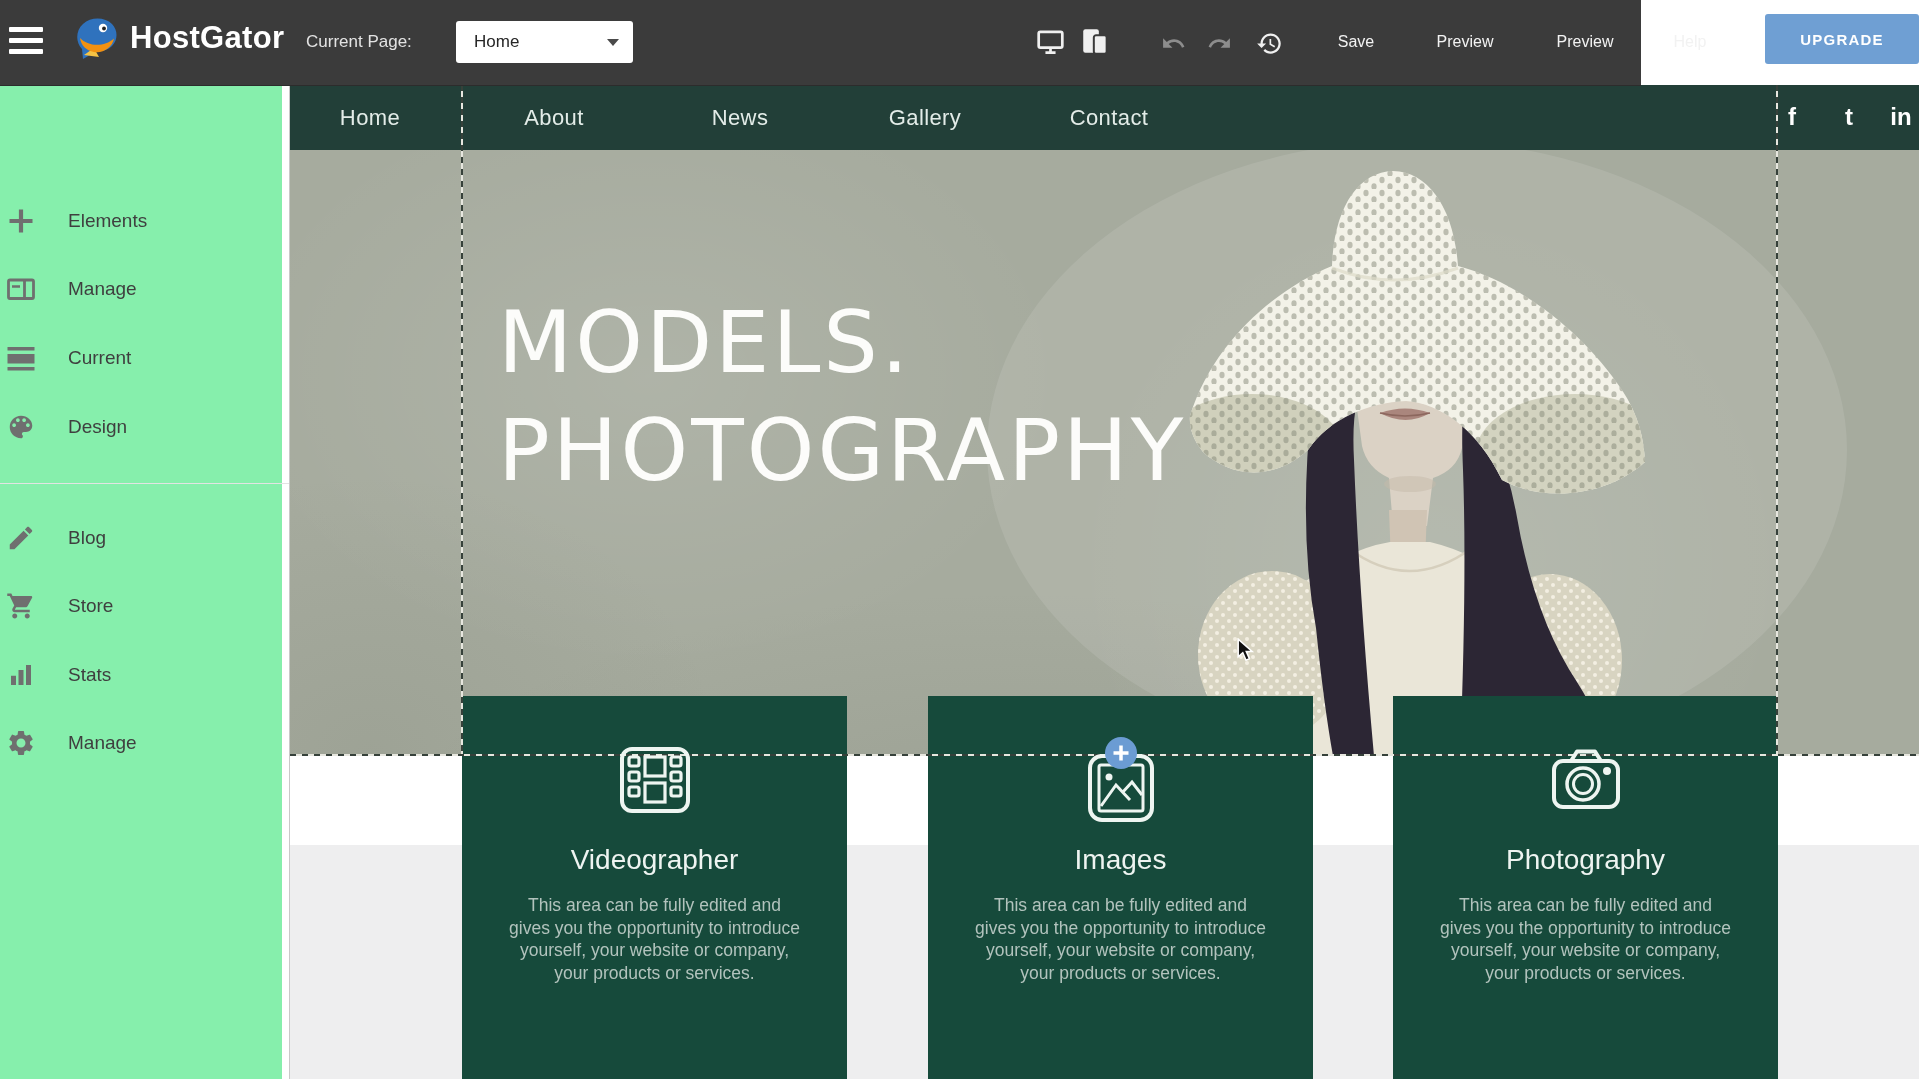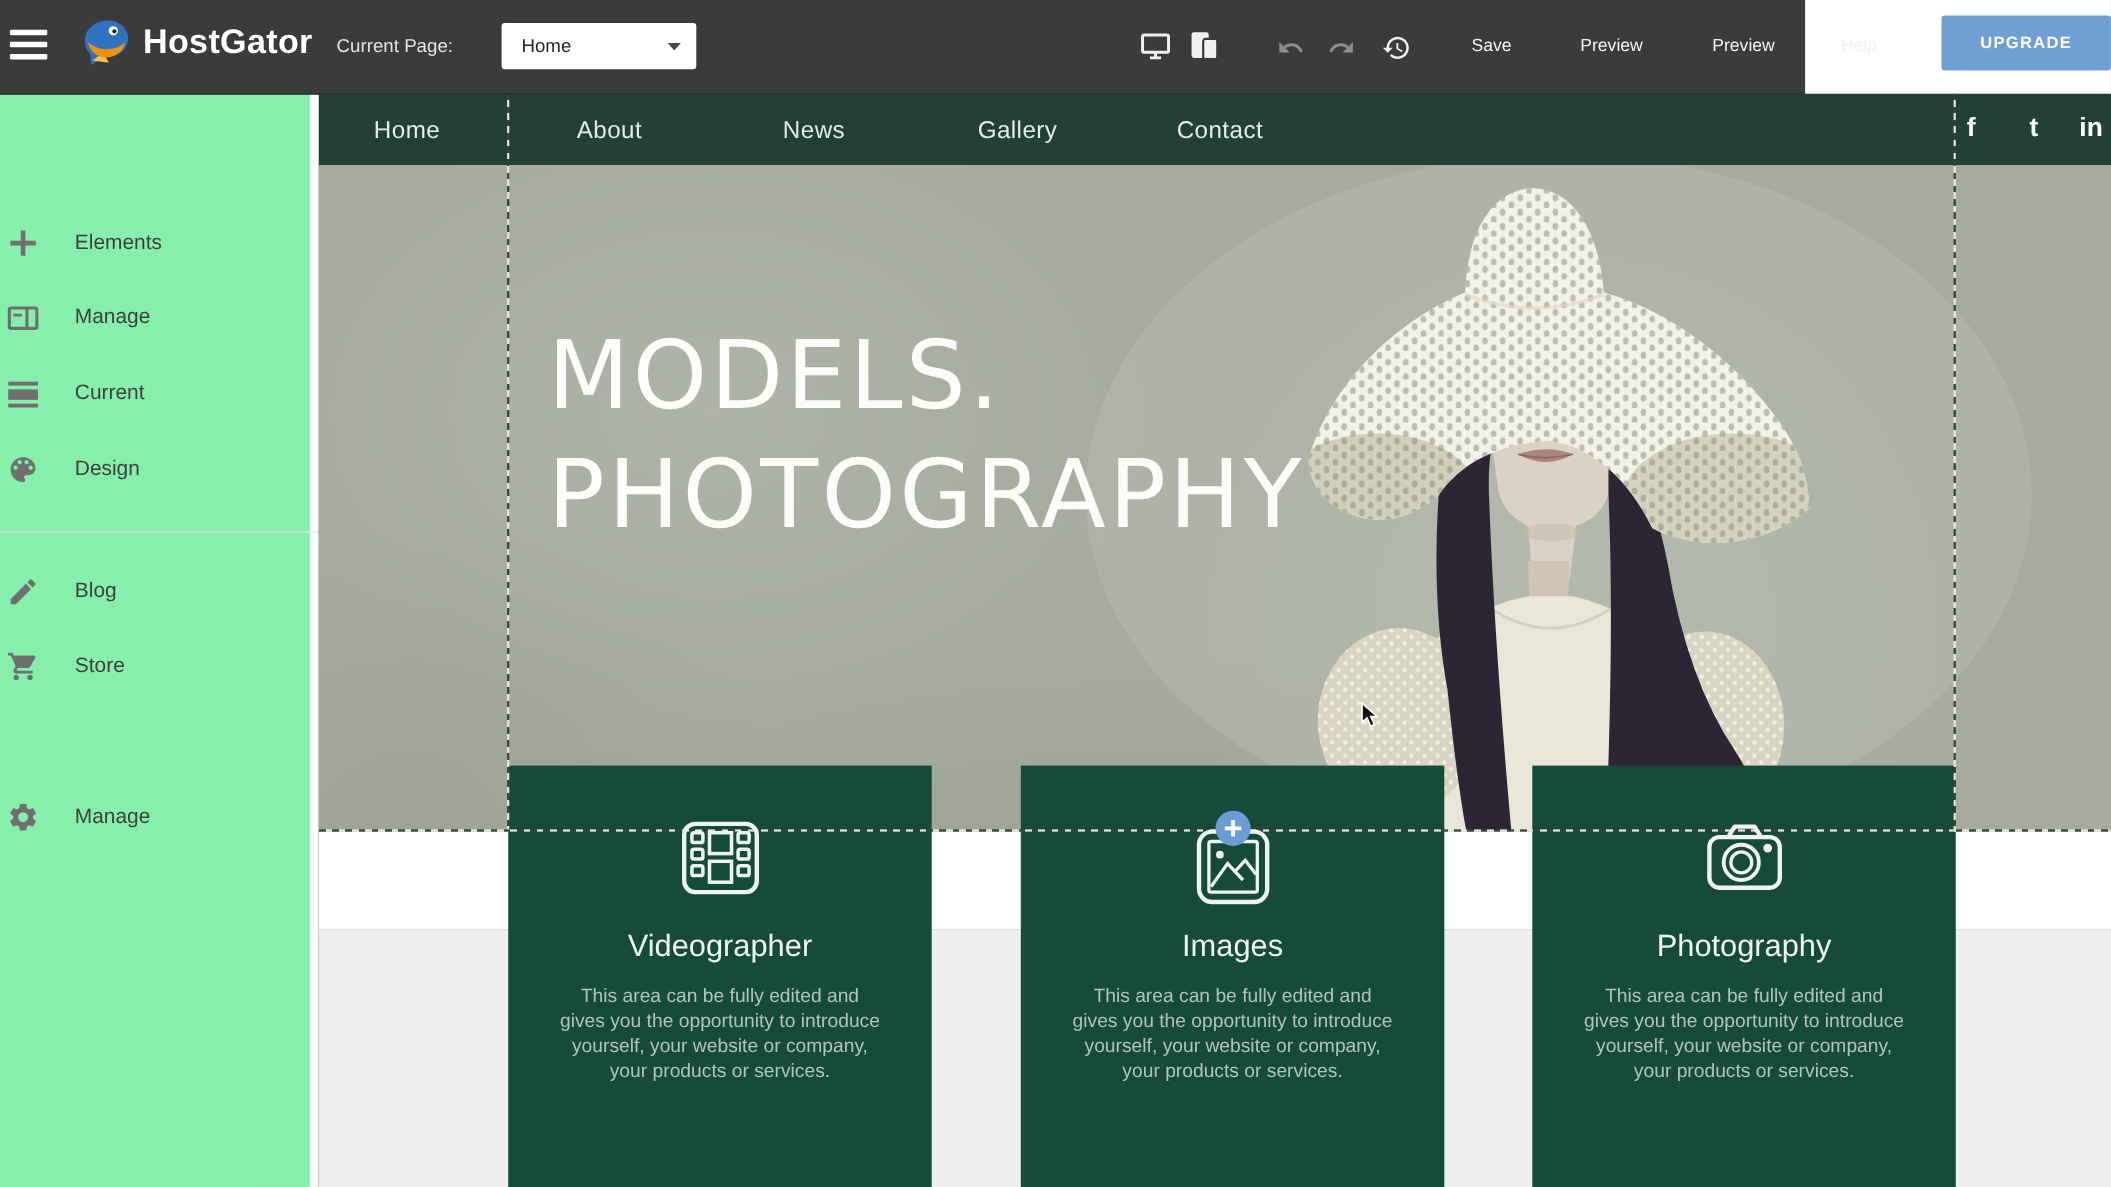--- a/index.html
+++ b/index.html
@@ -141,20 +141,26 @@
       <path d="M3 17.25V21h3.75L17.81 9.94l-3.75-3.75L3 17.25zM20.71 7.04c.39-.39.39-1.02 0-1.41l-2.34-2.34c-.39-.39-1.02-.39-1.41 0l-1.83 1.83 3.75 3.75 1.83-1.83z" fill="#6f6f6f"></path>
     </svg>
     <span class="lbl">Blog</span>
   </div>
   <div class="side-item" style="top:501px">
     <svg class="ico" viewBox="0 0 24 24">
       <path d="M7 18c-1.1 0-1.99.9-1.99 2S5.9 22 7 22s2-.9 2-2-.9-2-2-2zM1 2v2h2l3.6 7.59-1.35 2.45c-.16.28-.25.61-.25.96 0 1.1.9 2 2 2h12v-2H7.42c-.14 0-.25-.11-.25-.25l.03-.12.9-1.63h7.45c.75 0 1.41-.41 1.75-1.03l3.58-6.49c.08-.14.12-.31.12-.48 0-.55-.45-1-1-1H5.21l-.94-2H1zm16 16c-1.1 0-1.99.9-1.99 2s.89 2 1.99 2 2-.9 2-2-.9-2-2-2z" fill="#6f6f6f"></path>
     </svg>
     <span class="lbl">Store</span>
   </div>
+  <div class="side-item" style="top:570px">
+    <svg class="ico" viewBox="0 0 24 24">
+      <path d="M4 12.5h4V20H4zM10 8h4v12h-4zM16 4h4v16h-4z" fill="#6f6f6f"></path>
+    </svg>
+    <span class="lbl">Stats</span>
+  </div>
   <div class="side-item" style="top:638px">
     <svg class="ico" viewBox="0 0 24 24">
       <path d="M19.14 12.94c.04-.3.06-.61.06-.94 0-.32-.02-.64-.07-.94l2.03-1.58c.18-.14.23-.41.12-.61l-1.92-3.32c-.12-.22-.37-.29-.59-.22l-2.39.96c-.5-.38-1.03-.7-1.62-.94l-.36-2.54c-.04-.24-.24-.41-.48-.41h-3.84c-.24 0-.43.17-.47.41l-.36 2.54c-.59.24-1.13.57-1.62.94l-2.39-.96c-.22-.08-.47 0-.59.22L2.74 8.87c-.12.21-.08.47.12.61l2.03 1.58c-.05.3-.09.63-.09.94s.02.64.07.94l-2.03 1.58c-.18.14-.23.41-.12.61l1.92 3.32c.12.22.37.29.59.22l2.39-.96c.5.38 1.03.7 1.62.94l.36 2.54c.05.24.24.41.48.41h3.84c.24 0 .44-.17.47-.41l.36-2.54c.59-.24 1.13-.56 1.62-.94l2.39.96c.22.08.47 0 .59-.22l1.92-3.32c.12-.22.07-.47-.12-.61l-2.01-1.58zM12 15.6c-1.98 0-3.6-1.62-3.6-3.6s1.62-3.6 3.6-3.6 3.6 1.62 3.6 3.6-1.62 3.6-3.6 3.6z" fill="#6f6f6f"></path>
     </svg>
     <span class="lbl">Manage</span>
   </div>
 </aside>
 
 <main class="canvas">
 

